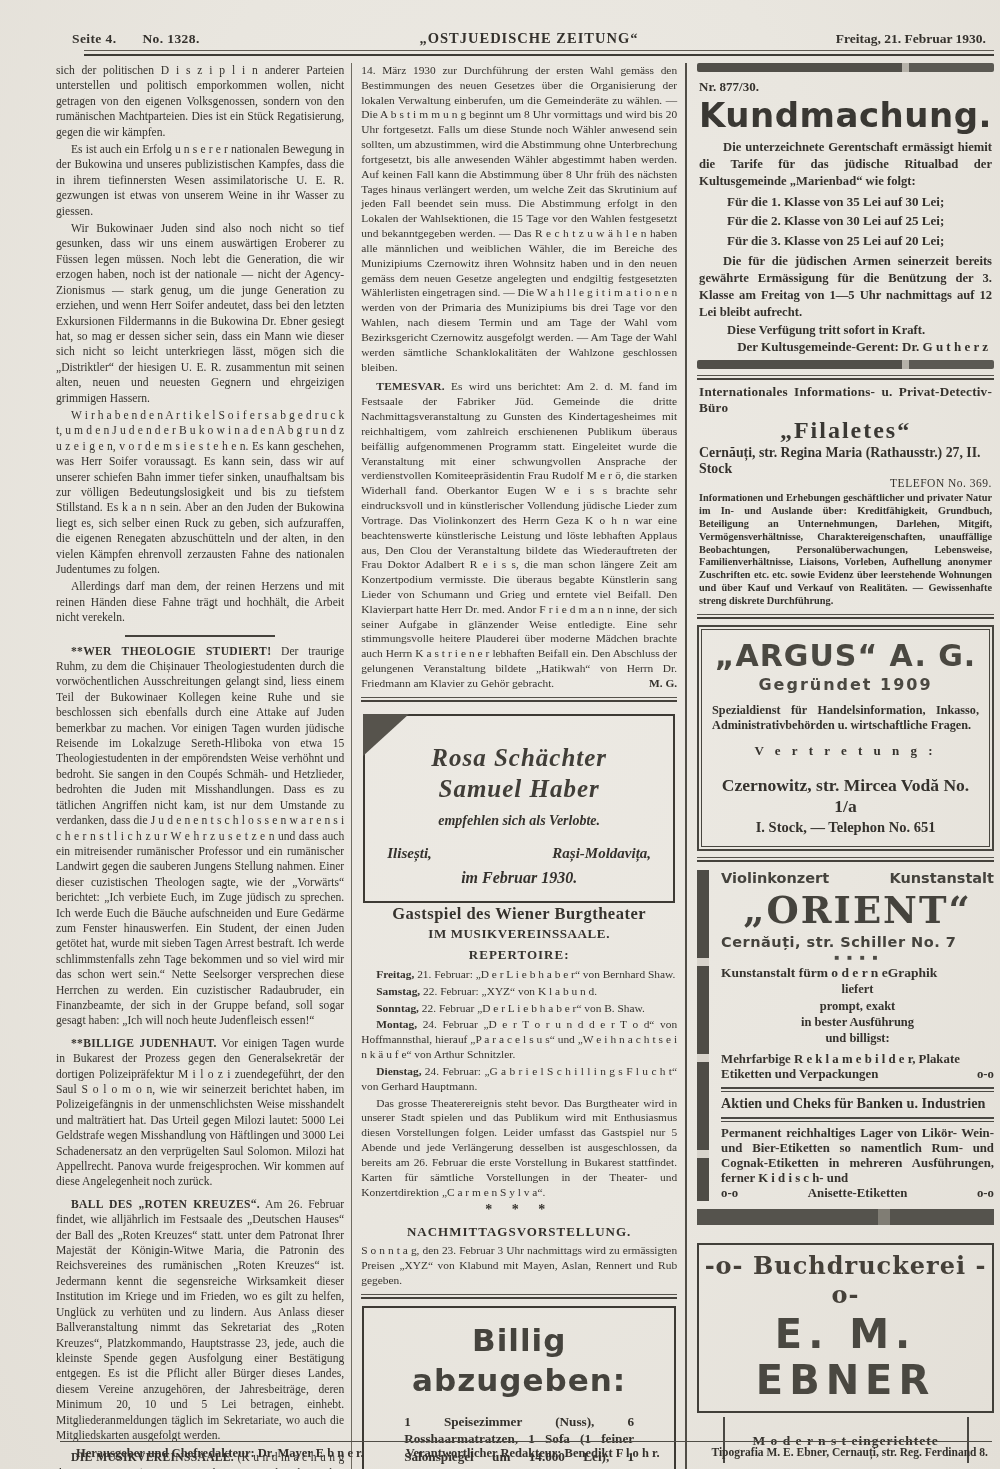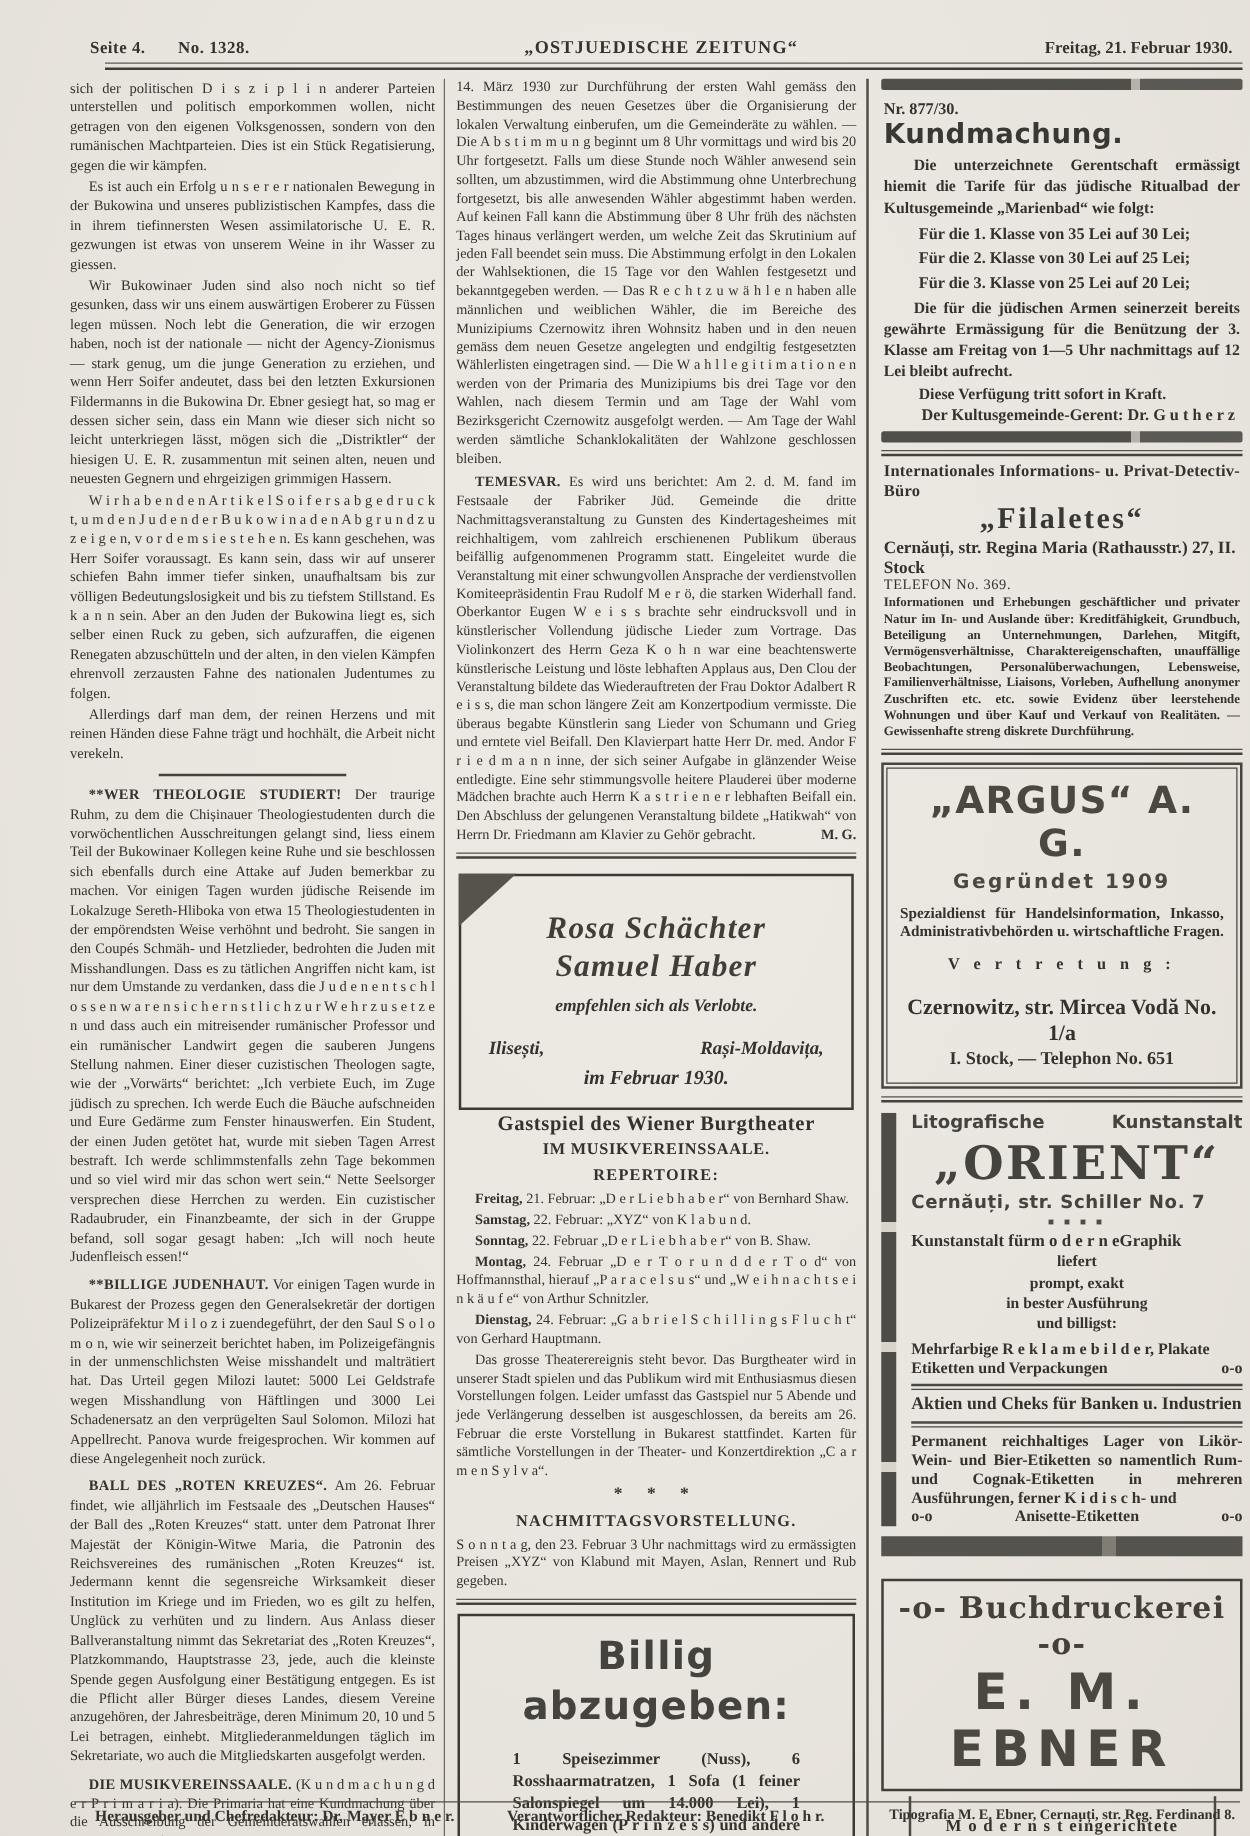--- a/index.html
+++ b/index.html
@@ -44,30 +44,30 @@
   .stars { text-align:center; font-size:14px; font-weight:bold; letter-spacing:8px; margin:2px 0; }
   
   .dr { height:2px; border-top:1px solid #55524b; border-bottom:2px solid #45423c; margin:6px 0 0; }
   .billig { border:2.5px solid #3d3a34; margin:7px 1px 0; padding:12px 12px 10px; }
   .billig .t { text-align:center; font-family:"DejaVu Sans", sans-serif; font-weight:bold; font-size:31px; letter-spacing:1px; color:#45433d; }
   .billig .body { width:230px; margin:12px auto 0; font-size:13.2px; font-weight:bold; line-height:1.35; text-align:justify; }
   
   .bar { height:9px; background:linear-gradient(90deg,#514f49 0 69%,#b6b2a9 69% 71.5%,#5b5953 71.5% 100%); border-radius:2px; }
   .kund { padding:2px 2px 0; }
   .kund .nr { font-weight:bold; font-size:13px; margin:5px 0 0; }
-  .kund .t { text-align:left; font-family:"DejaVu Sans", sans-serif; font-weight:bold; font-size:22px; letter-spacing:.5px; color:#3a3833; margin:0 0 4px; }
+  .kund .t { text-align:left; font-family:"DejaVu Sans", sans-serif; font-weight:bold; font-size:34px; letter-spacing:.5px; color:#3a3833; margin:0 0 4px; }
   .kund .bt { font-size:12.6px; font-weight:bold; line-height:1.34; }
   .kund .tar { margin-left:28px; font-weight:bold; font-size:13px; line-height:1.5; }
   .kund .eff { text-indent:28px; font-weight:bold; font-size:12.6px; margin-top:2px; }
   .kund .sig { float:none; text-align:right; padding-right:4px; font-weight:bold; font-size:13px; margin-top:1px; }
   .fila { padding:4px 2px 0; }
   .fila .tag { font-weight:bold; font-size:13.2px; letter-spacing:.2px; text-align:justify; }
   .fila .nm { text-align:center; font-weight:bold; font-size:24px; letter-spacing:2px; margin:1px 0; color:#3a3833; }
   .fila .ad { font-weight:bold; font-size:13.8px; }
-  .fila .ph { text-align:left; font-size:11.5px; letter-spacing:.5px; }
+  .fila .ph { text-align:right; font-size:11.5px; letter-spacing:.5px; }
   .fila .body { font-size:10.3px; line-height:1.26; text-align:justify; margin-top:3px; font-weight:600; }
   .argus { border:2px solid #47453f; margin:6px 0 0; padding:2px; }
   .argus .in { border:1px solid #47453f; padding:8px 10px 10px; }
   .argus .nm { text-align:center; font-family:"DejaVu Sans", sans-serif; font-weight:bold; font-size:30px; letter-spacing:1px; color:#4a4841; }
   .argus .fd { text-align:center; font-family:"DejaVu Sans", sans-serif; font-weight:bold; font-size:16px; letter-spacing:2px; color:#4a4841; margin-top:2px; }
   .argus .body { font-size:12.2px; font-weight:bold; text-align:justify; margin-top:9px; }
   .argus .rep { text-align:center; font-size:13px; font-weight:bold; letter-spacing:4px; margin-top:10px; }
   .argus .ad { text-align:center; font-size:17.5px; font-weight:bold; margin-top:16px; }
   .argus .fl { text-align:center; font-size:14.5px; font-weight:bold; margin-top:2px; }
   .orient { display:flex; margin-top:8px; }
@@ -201,21 +201,21 @@
           <div class="ad">Czernowitz, str. Mircea Vodă No. 1/a</div>
           <div class="fl">I. Stock, — Telephon No. 651</div>
         </div>
       </div>
       <div class="dr"></div>
 
       <div class="orient">
         <div class="sidebar"></div>
         <div class="c">
           <div class="tag">
-            <span>Litografische</span>
+            <span>Violinkonzert</span>
             <span>Kunstanstalt</span>
           </div>
           <div class="nm">„ORIENT“</div>
           <div class="ad">Cernăuți, str. Schiller No. 7</div>
           <div class="sq">■ ■ ■ ■</div>
           <div class="l1">
             <span>Kunstanstalt für</span>
             <span>m o d e r n e</span>
             <span>Graphik</span>
           </div>

